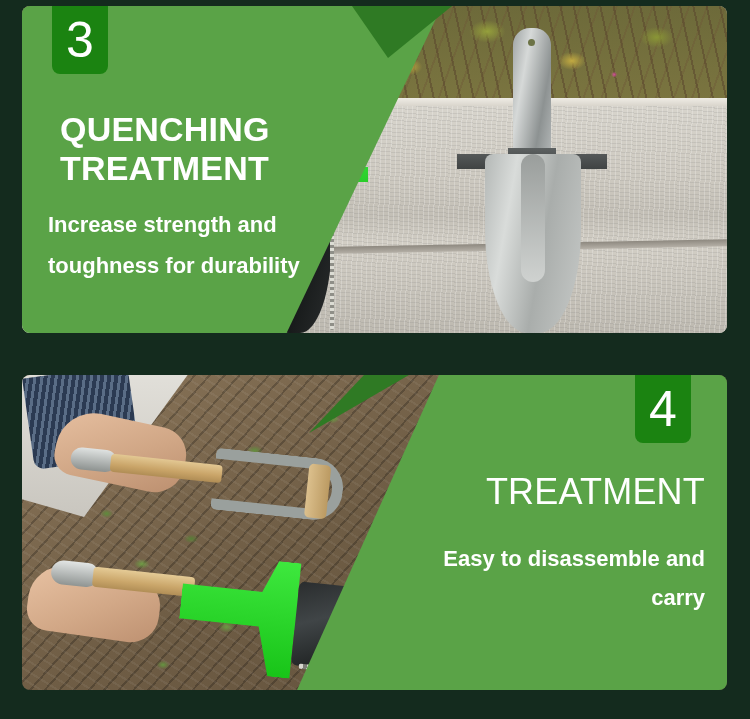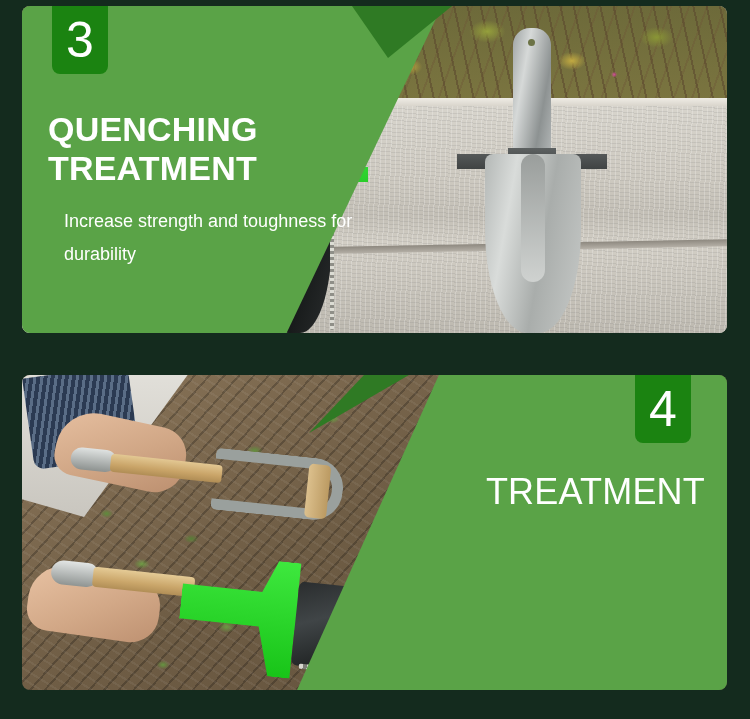--- a/index.html
+++ b/index.html
@@ -121,33 +121,33 @@
     right: 22px;
     top: 96px;
     width: 320px;
     text-align: right;
   }
 
   .feature-title {
     font-size: 34px;
     font-weight: bold;
     line-height: 1.16;
-    margin: 0 0 16px 0;
+    margin: 0 0 16px 12px;
     letter-spacing: 0.2px;
   }
   #text-bottom .feature-title {
     font-weight: normal;
     font-size: 36px;
     margin-bottom: 26px;
   }
   .feature-desc {
-    font-size: 18px;
-    font-weight: normal;
+    font-size: 22px;
+    font-weight: bold;
     line-height: 1.85;
-    margin: 16px;
+    margin: 0;
   }
   #text-bottom .feature-desc { line-height: 1.8; }
 
   
   .ph1-bg {
     position: absolute; inset: 0;
     background:
       linear-gradient(#b9b3a6 0%, #cfcabe 100%);
   }
   .ph1-foliage {
@@ -435,16 +435,17 @@
       </div>
     </div>
 
     <div class="green-slab"></div>
     <div class="green-dark-tri"></div>
 
     <div class="badge" id="badge-4">4</div>
 
     <div class="text-block" id="text-bottom">
       <h2 class="feature-title">TREATMENT</h2>
+      <p class="feature-desc">Easy to disassemble and carry</p>
     </div>
   </section>
 
 </div>
 
 </body></html>

